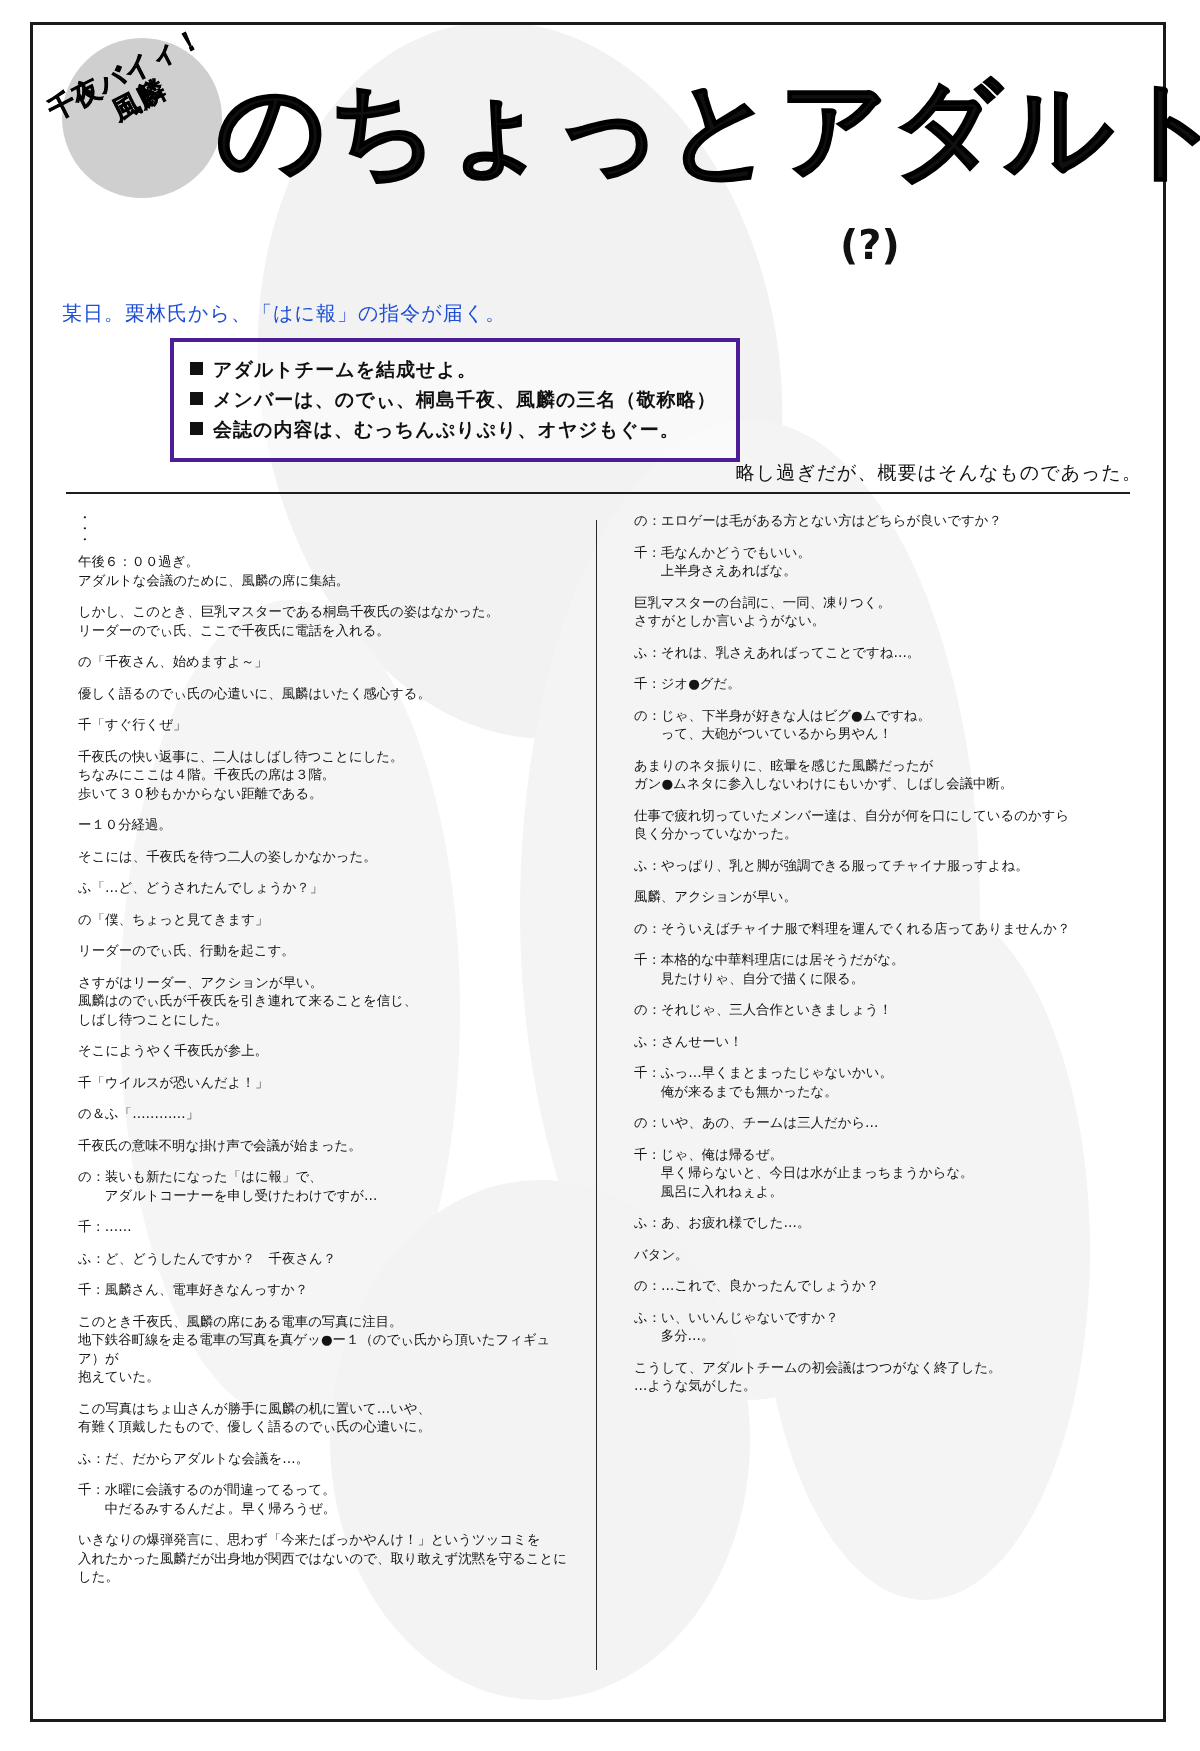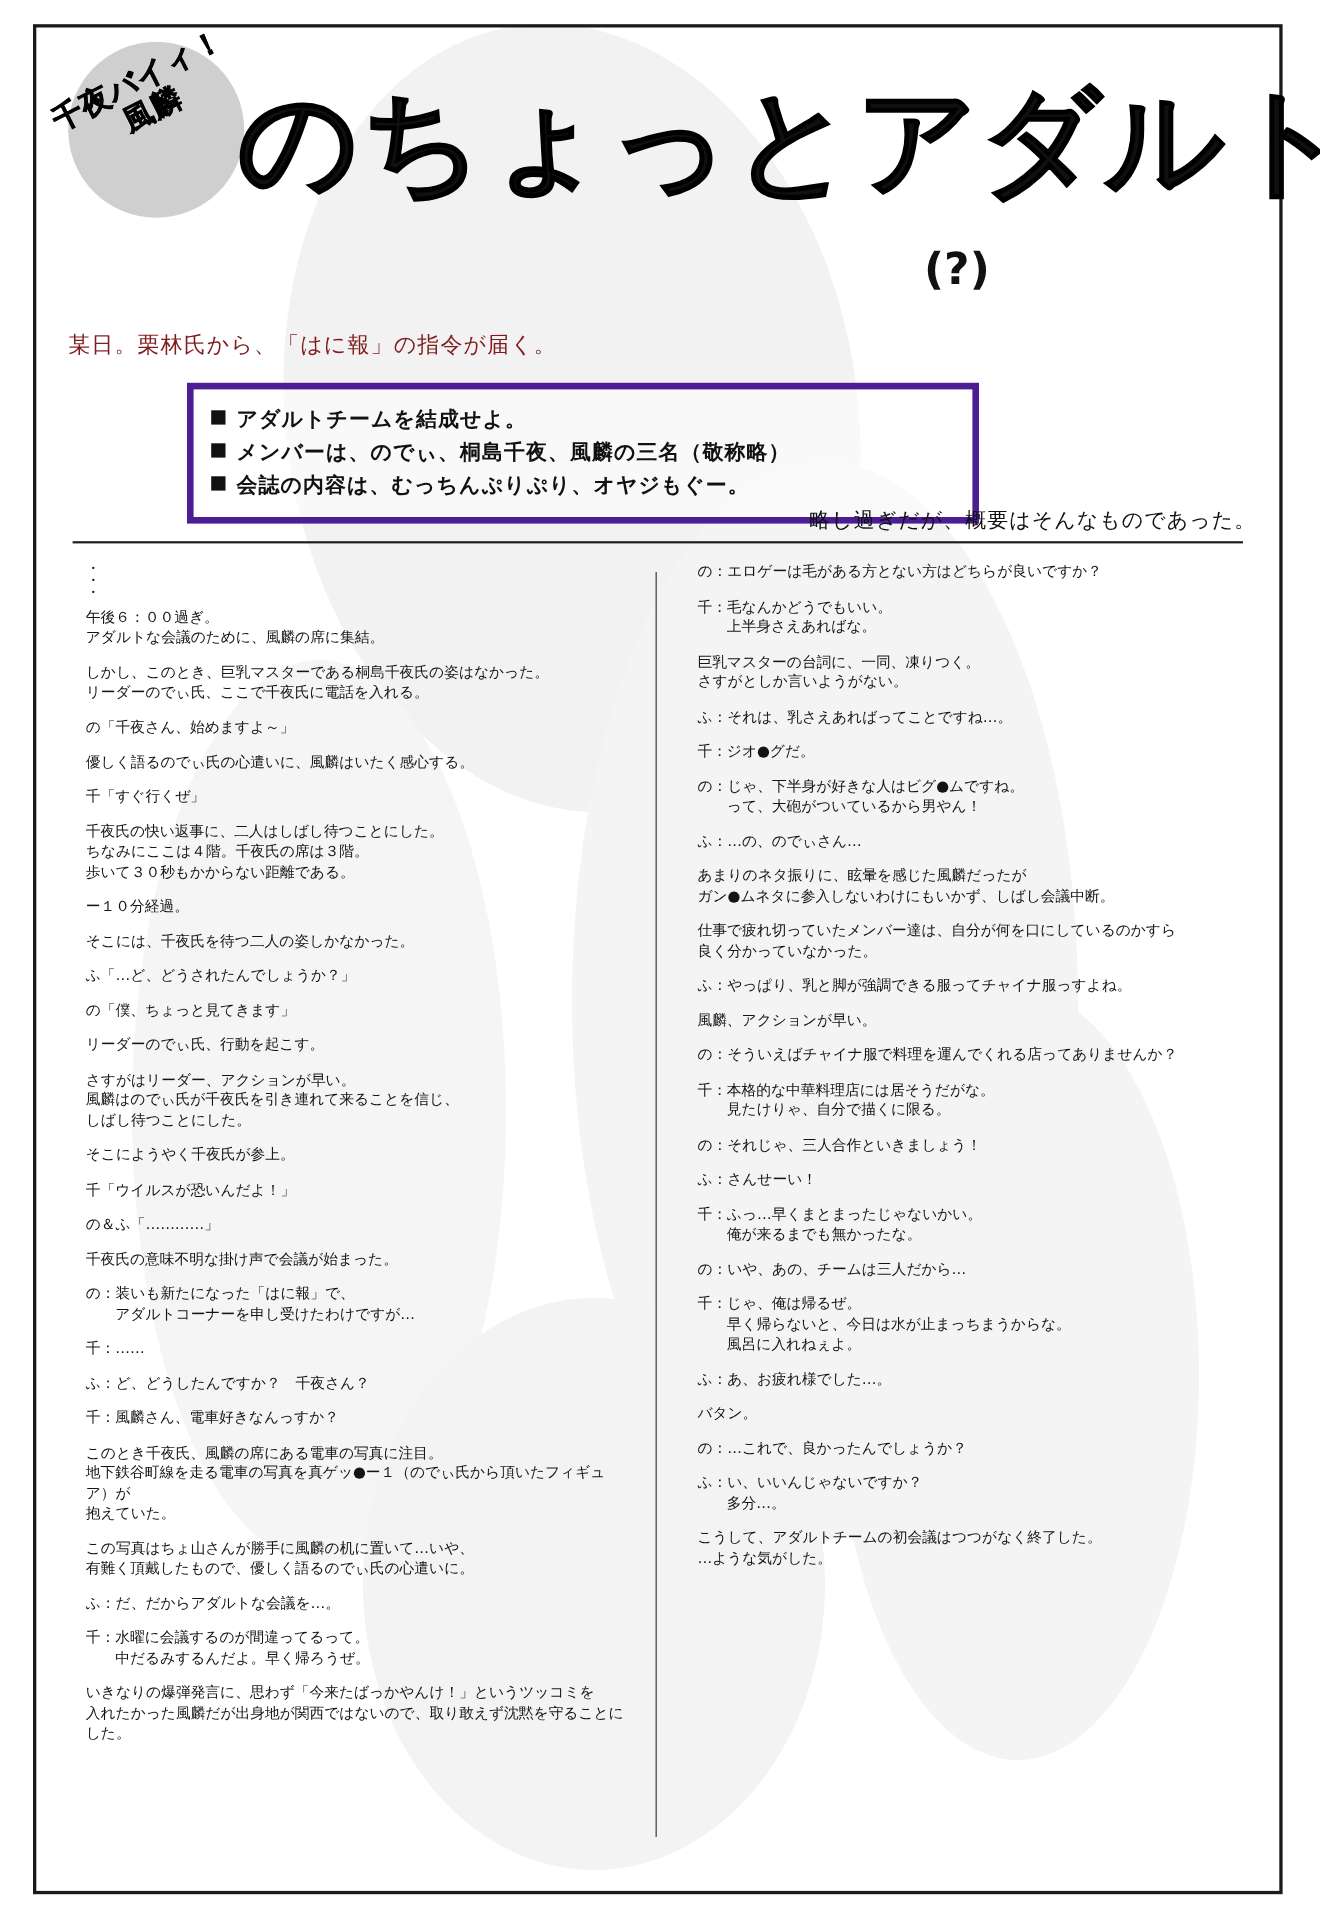--- a/index.html
+++ b/index.html
@@ -110,30 +110,30 @@
     color: #111;
   }
 
   
   .intro-line {
     position: absolute;
     left: 62px;
     top: 300px;
     font-size: 20px;
     letter-spacing: 1px;
-    color: #7f1d1d;
+    color: #1d4ed8;
   }
 
   
   .order-box {
     position: absolute;
     left: 170px;
-    top: 348px;
-    width: 720px;
-    border: 6px solid #4c1d95;
+    top: 338px;
+    width: 570px;
+    border: 4px solid #4c1d95;
     padding: 12px 16px 14px 16px;
     box-sizing: border-box;
     background: rgba(255,255,255,0.55);
   }
   .order-item {
     font-size: 19px;
     font-weight: bold;
     letter-spacing: 1px;
     line-height: 30px;
     color: #111;
@@ -289,21 +289,20 @@
     <div class="col col-right">
       <p class="para">の：エロゲーは毛がある方とない方はどちらが良いですか？</p>
       <p class="para">千：毛なんかどうでもいい。
 　　上半身さえあればな。</p>
       <p class="para">巨乳マスターの台詞に、一同、凍りつく。
 さすがとしか言いようがない。</p>
       <p class="para">ふ：それは、乳さえあればってことですね…。</p>
       <p class="para">千：ジオ●グだ。</p>
       <p class="para">の：じゃ、下半身が好きな人はビグ●ムですね。
 　　って、大砲がついているから男やん！</p>
-      <p class="para">ふ：…の、のでぃさん…</p>
       <p class="para">あまりのネタ振りに、眩暈を感じた風麟だったが
 ガン●ムネタに参入しないわけにもいかず、しばし会議中断。</p>
       <p class="para">仕事で疲れ切っていたメンバー達は、自分が何を口にしているのかすら
 良く分かっていなかった。</p>
       <p class="para">ふ：やっぱり、乳と脚が強調できる服ってチャイナ服っすよね。</p>
       <p class="para">風麟、アクションが早い。</p>
       <p class="para">の：そういえばチャイナ服で料理を運んでくれる店ってありませんか？</p>
       <p class="para">千：本格的な中華料理店には居そうだがな。
 　　見たけりゃ、自分で描くに限る。</p>
       <p class="para">の：それじゃ、三人合作といきましょう！</p>

